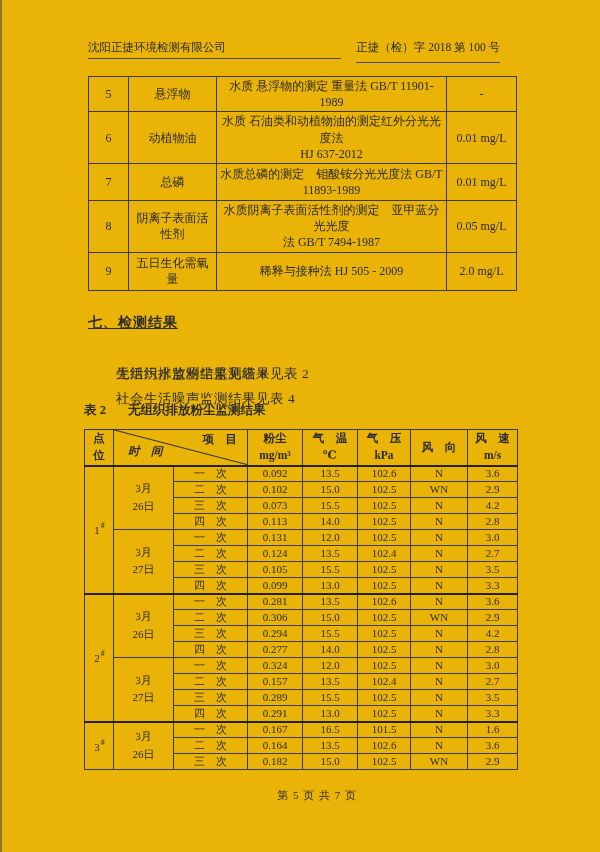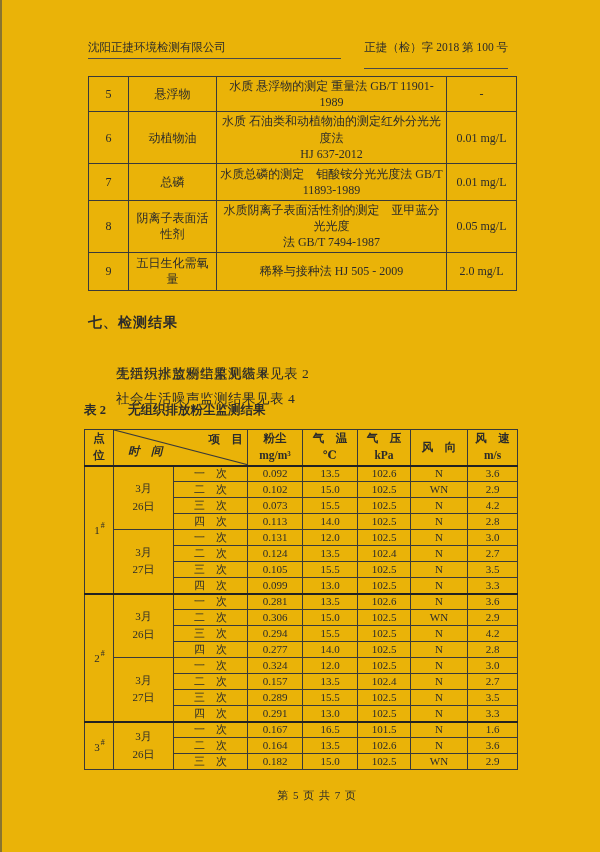--- a/index.html
+++ b/index.html
@@ -9,50 +9,50 @@
     position:relative; width:600px; height:852px;
     background:#eab308;
     font-family:"Liberation Serif","DejaVu Serif",serif;
     color:#2b2b2b; overflow:hidden;
   }
   .edge-left { position:absolute; left:0; top:0; width:2px; height:100%; background:#4a4a4a; opacity:.6; }
 
   
   .hdr { position:absolute; top:40px; left:0; right:0; height:20px; font-size:11.5px; }
   .hdr .h-left { position:absolute; left:88px; top:0; padding:0 115px 3px 0; border-bottom:1px solid #4a4a4a; white-space:nowrap; }
-  .hdr .h-right { position:absolute; right:92px; top:0; padding-bottom:13px; border-bottom:1px solid #4a4a4a; white-space:nowrap; }
+  .hdr .h-right { position:absolute; right:100px; top:0; padding-bottom:7px; border-bottom:1px solid #4a4a4a; white-space:nowrap; }
 
   
   table { border-collapse:collapse; table-layout:fixed; }
   .mt { position:absolute; left:88px; top:76px; width:428px; font-size:12px; text-align:center; border:1.5px solid #333; }
   .mt td { border:1px solid #3a3a3a; padding:1px 2px; line-height:1.35; vertical-align:middle; }
   .mt .m2:empty { display:none; }
 
   
-  .sec-title { position:absolute; left:88px; top:314px; font-size:14px; font-weight:bold; letter-spacing:1px; }
+  .sec-title { position:absolute; left:88px; top:314px; font-size:14px; font-weight:bold; letter-spacing:1px;text-decoration:underline; }
   .sec-line { position:absolute; left:116px; font-size:13.5px; letter-spacing:.5px; }
   .sl0 { top:340px;margin-top:25px; } .sl1 { top:365px; } .sl2 { top:390px; }
 
   
   .t2-cap { position:absolute; left:84px; top:402px; width:433px; text-align:left; font-size:12.5px; font-weight:bold; }
   .t2-cap .cap-label { margin-right:22px; }
 
   
   .t2 { position:absolute; left:84px; top:429px; width:433px; font-size:11px; text-align:center; border:1.8px solid #222; }
   .t2 th, .t2 td { border:1px solid #3a3a3a; padding:0 1px; line-height:1.15; vertical-align:middle; }
   .t2 thead tr { height:36px; }
   .t2 thead th { font-size:11.5px; font-weight:bold; border-bottom:2px solid #222; }
   .t2 thead th div { line-height:1.5; }
   .t2 tbody tr { height:16px; }
   .t2 tbody tr.grp td { border-top:2.5px solid #222; }
   .t2 .date div { line-height:1.6; }
   .t2 .pt sup { font-size:8px; position:relative; top:-1px; left:1px; }
   .diag { position:relative; padding:0; }
   .diag svg { position:absolute; left:0; top:0; width:100%; height:100%; display:block; }
-  .diag .dt { position:absolute; top:3px; right:4px;text-align:center; }
+  .diag .dt { position:absolute; top:3px; right:10px;text-align:center; }
   .diag .db { position:absolute; bottom:6px; left:14px;font-style:italic; }
 
   .footer { position:absolute; left:0; right:0; top:788px; text-align:center; font-size:11px; letter-spacing:1px;padding-left:34px; }
 </style>
 </head>
 <body>
 
 <div class="page">
   <div class="edge-left"></div>
 

